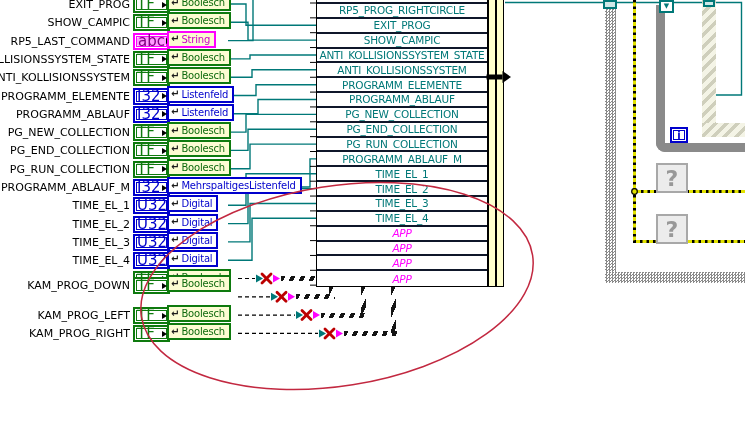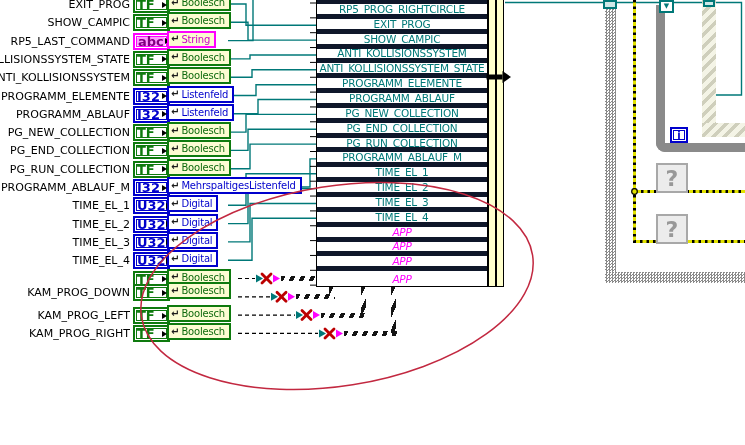--- a/index.html
+++ b/index.html
@@ -5,34 +5,34 @@
   html,body{margin:0;padding:0;background:#fff;}
   #stage{position:relative;width:745px;height:445px;overflow:hidden;background:#fff;
          font-family:"DejaVu Sans","Liberation Sans",sans-serif;}
   
   .lrow{position:absolute;left:0;height:18px;width:320px;}
   .llabel{position:absolute;right:615px;left:auto;width:130px;top:2px;right:auto;}
   .llabel{left:0;width:130px;text-align:right;font-size:11px;color:#000;white-space:nowrap;direction:rtl;overflow:visible;}
   .term{position:absolute;left:133px;top:0;width:31px;height:13px;background:#fff;
         border:2px solid var(--c);box-shadow:inset 0 0 0 1px #fff,inset 0 0 0 2px var(--c);
         display:flex;align-items:center;justify-content:flex-start;padding-left:2px;box-sizing:content-box;}
-  .ttext{font-size:13px;font-weight:bold;color:var(--c);line-height:9px;letter-spacing:0;text-align:center;}
+  .ttext{font-size:15px;font-weight:normal;color:var(--c);line-height:9px;letter-spacing:0;text-align:center;}
   .term.c-pink .ttext{background:#FF9CFF;color:#800080;padding:0 1px;border-radius:2px;}
   .tarrow{width:0;height:0;border-left:5px solid #000;border-top:3px solid transparent;
           border-bottom:3px solid transparent;margin-left:auto;margin-right:1px;}
   .ref{position:absolute;left:167px;top:-2px;height:13px;border:2px solid var(--c);background:var(--bg);
        display:flex;align-items:center;gap:2px;padding:0 4px 0 2px;white-space:nowrap;}
   .rglyph{font-size:10px;font-weight:bold;color:#1a1a1a;line-height:10px;}
   .rtext{font-size:10px;color:var(--txt);letter-spacing:-0.2px;}
   .c-green{--c:#0E7A0E;--bg:#FCFCD2;--txt:#0E6A0E;}
   .c-pink{--c:#FF00FF;--bg:#FCFCD2;--txt:#CC00CC;}
   .c-blue{--c:#0000CC;--bg:#FFFFFF;--txt:#0000CC;}
   
   #bundle{position:absolute;left:316px;top:-12px;width:172px;border:1px solid #000;background:#fff;box-sizing:border-box;z-index:8;}
-  .brow{height:14.85px;border-bottom:5px solid #0f172a;box-sizing:border-box;display:flex;align-items:center;
+  .brow{height:14.85px;border-bottom:2px solid #0f172a;box-sizing:border-box;display:flex;align-items:center;
         justify-content:center;font-size:10.5px;letter-spacing:-0.2px;white-space:nowrap;overflow:hidden;background:#fff;}
   .brow:first-child{height:15px;}
   .brow:last-child{border-bottom:none;}
   .b-teal{color:#007878;}
   .b-mag{color:#FF00FF;font-style:italic;}
   .strip{position:absolute;top:-12px;height:299px;width:8px;background:#FFFFCC;border:1px solid #000;box-sizing:border-box;z-index:8;}
   
   .checker{background:repeating-conic-gradient(#8a8a8a 0 25%,#ffffff 0 50%);background-size:3px 3px;position:absolute;z-index:7;}
   .hatch{background:repeating-linear-gradient(135deg,#cfcfbc 0 3.5px,#f4f4e6 3.5px 8px);position:absolute;z-index:7;}
   #gray-loop{position:absolute;left:656px;top:5px;width:89px;height:147px;box-sizing:border-box;
@@ -147,22 +147,22 @@
   <div id="ibox">i</div>
   <div class="qbox" style="top:163px;">?</div>
   <div class="qbox" style="top:214px;">?</div>
 
   <div id="bundle">
       <div id="bundle-rows">
         <div class="brow b-teal"></div>
         <div class="brow b-teal">RP5_PROG_RIGHTCIRCLE</div>
         <div class="brow b-teal">EXIT_PROG</div>
         <div class="brow b-teal">SHOW_CAMPIC</div>
+        <div class="brow b-teal">ANTI_KOLLISIONSSYSTEM_STATE</div>
         <div class="brow b-teal">ANTI_KOLLISIONSSYSTEM</div>
-        <div class="brow b-teal">ANTI_KOLLISIONSSYSTEM_STATE</div>
         <div class="brow b-teal">PROGRAMM_ELEMENTE</div>
         <div class="brow b-teal">PROGRAMM_ABLAUF</div>
         <div class="brow b-teal">PG_NEW_COLLECTION</div>
         <div class="brow b-teal">PG_END_COLLECTION</div>
         <div class="brow b-teal">PG_RUN_COLLECTION</div>
         <div class="brow b-teal">PROGRAMM_ABLAUF_M</div>
         <div class="brow b-teal">TIME_EL_1</div>
         <div class="brow b-teal">TIME_EL_2</div>
         <div class="brow b-teal">TIME_EL_3</div>
         <div class="brow b-teal">TIME_EL_4</div>
@@ -352,21 +352,21 @@
       <div class="lrow" style="top: 270.5px;">
       <span class="term c-green">
         <span class="ttext">TF</span>
         <span class="tarrow"></span>
       </span>
       <span class="ref c-green">
         <span class="rglyph">↵</span>
         <span class="rtext">Boolesch</span>
       </span>
     </div>
-      <div class="lrow" style="top: 284px;">
+      <div class="lrow" style="top: 277px;">
       <span class="llabel">KAM_PROG_DOWN</span>
       <span class="term c-green">
         <span class="ttext">TF</span>
         <span class="tarrow"></span>
       </span>
       <span class="ref c-green">
         <span class="rglyph">↵</span>
         <span class="rtext">Boolesch</span>
       </span>
     </div>

